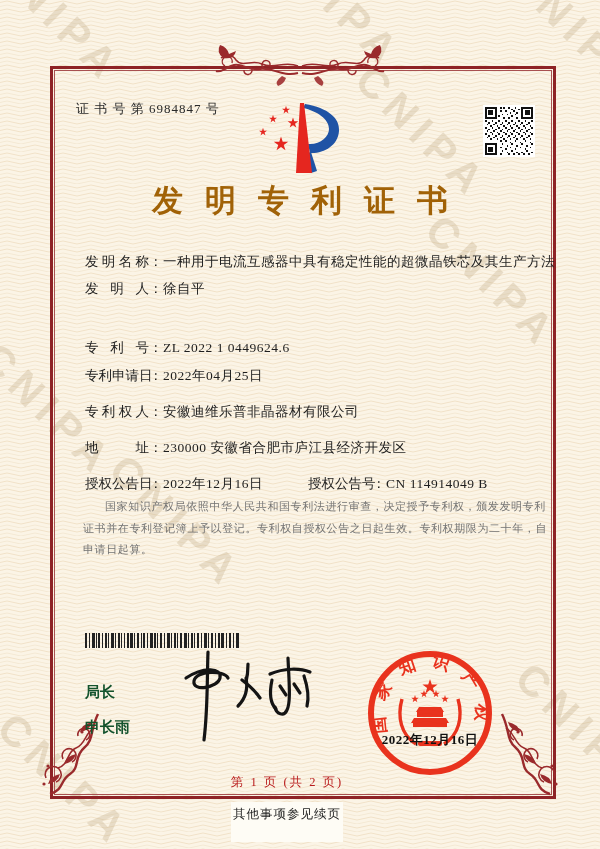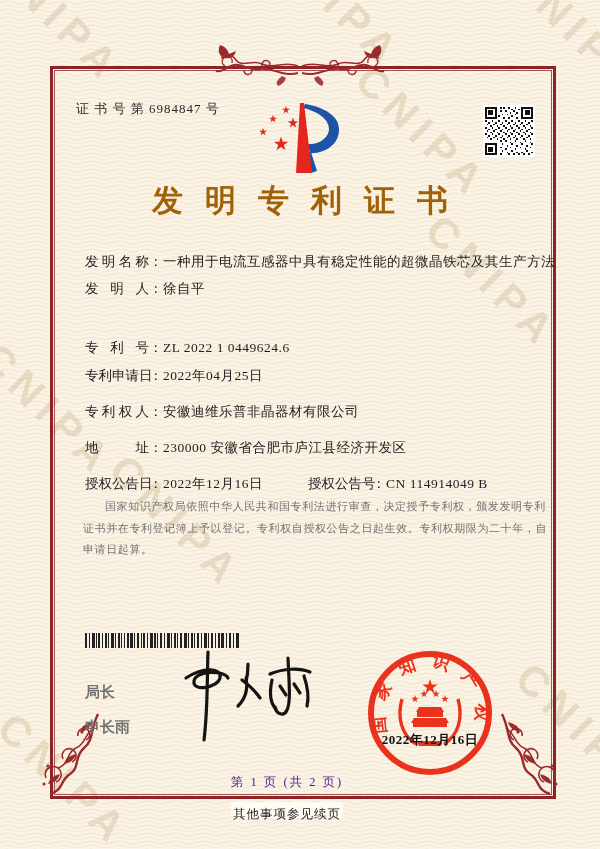--- a/index.html
+++ b/index.html
@@ -51,34 +51,34 @@
   .val{letter-spacing:.5px;}
   .pair2{position:absolute;left:223px;top:0;}
   
   .paras{
     position:absolute;left:83px;width:464px;top:496px;z-index:3;
     font-size:11px;line-height:21.5px;letter-spacing:.6px;color:#737373;
   }
   .paras p{margin:0;text-indent:2em;}
   
   .barcode{position:absolute;left:85px;top:633px;z-index:3;}
-  .officer{position:absolute;left:85px;z-index:3;font-family:"Liberation Sans","DejaVu Sans",sans-serif;font-weight:bold;font-size:15px;color:#737373;}
+  .officer{position:absolute;left:85px;z-index:3;font-family:"Liberation Sans","DejaVu Sans",sans-serif;font-weight:bold;font-size:15px;color:#14532d;}
   .officer.t{top:683px;} .officer.n{top:708px;margin-top:10px;}
   .signature{position:absolute;left:168px;top:648px;z-index:3;}
   .seal{position:absolute;left:366px;top:649px;z-index:3;opacity:.93;}
   .seal-date{
     position:absolute;left:366px;top:731px;width:128px;z-index:4;
     text-align:center;font-size:13px;font-weight:bold;letter-spacing:.5px;color:#111;
   }
   .page-info{
     position:absolute;left:50px;top:774px;width:474px;z-index:3;
-    text-align:center;font-size:12.5px;letter-spacing:2px;color:#4c1d95;
+    text-align:center;font-size:12.5px;letter-spacing:2px;color:#b91c1c;
   }
   .note-box{
-    position:absolute;left:231px;top:802px;width:112px;height:16px;z-index:3;
+    position:absolute;left:231px;top:802px;width:112px;height:40px;z-index:3;
     background:#fefcf5;text-align:center;line-height:24px;
     font-size:12.5px;letter-spacing:1px;color:#222;
   }
 </style>
 </head>
 <body>
 
 <svg class="waves" width="600" height="849">
   <defs>
     <pattern id="wv" width="28" height="8" patternUnits="userSpaceOnUse">

